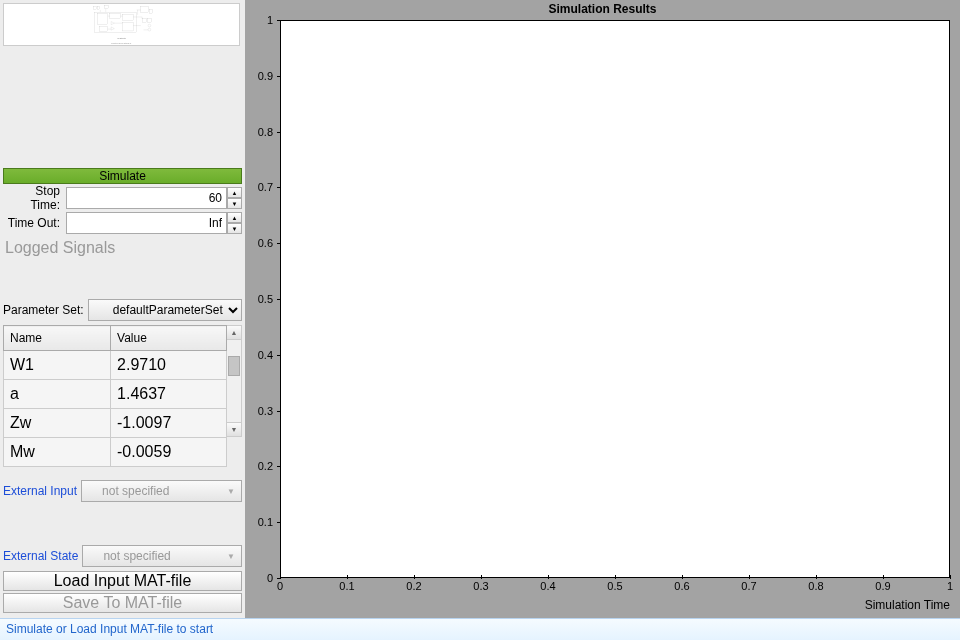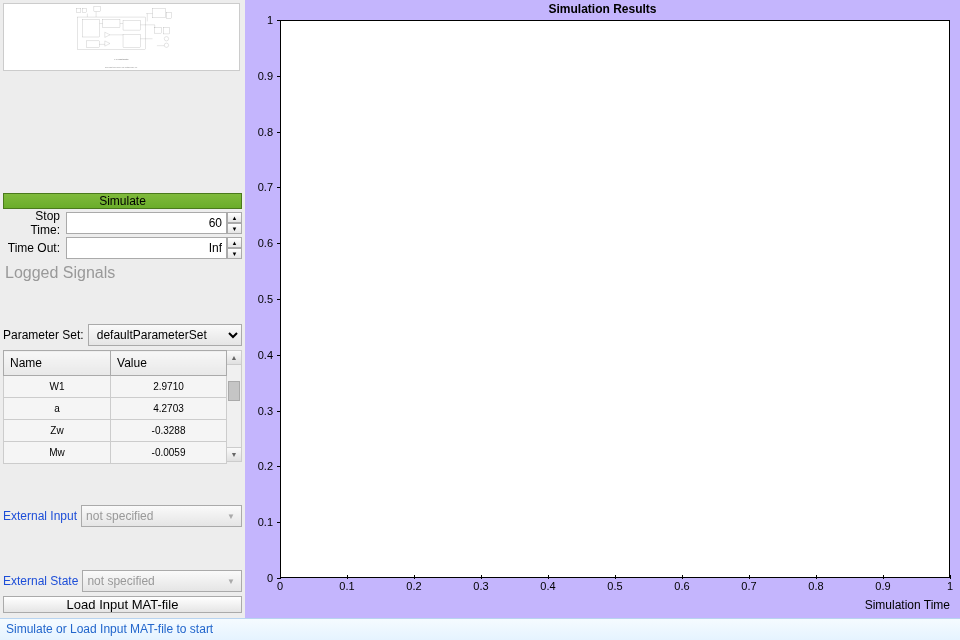--- a/index.html
+++ b/index.html
@@ -97,21 +97,21 @@
   margin-top: 39px;
 }
 .select-row .lbl { padding-right: 4px; font-size: 12px; }
 .select-row .lbl.disabled { color: #1d4ed8; }
 .select-row select, .fake-select {
   flex: 1;
   height: 22px;
   border: 1px solid #aaa;
   background: linear-gradient(#fafafa, #e5e5e5);
   font-size: 12px;
-  padding-left: 4px;
+  padding-left: 20px;
   position: relative;
 }
 .fake-select {
   display: flex;
   align-items: center;
   color: #999;
   cursor: default;
 }
 .fake-select::after {
   content: "▼";
@@ -135,23 +135,22 @@
   background: linear-gradient(#f7f7f7, #e8e8e8);
   border: 1px solid #aaa;
   text-align: left;
   padding: 5px 6px;
   font-weight: normal;
   font-size: 12px;
 }
 .param-table td {
   border: 1px solid #ccc;
   padding: 5px 6px;
-  font-size: 10px;
+  font-size: 16px;
   background: #f5f5f5;
-  text-align: center;
 }
 .table-scroll {
   width: 15px;
   background: #f0f0f0;
   border: 1px solid #ccc;
   border-left: none;
   position: relative;
 }
 .table-scroll .up, .table-scroll .down {
   height: 14px;
@@ -175,28 +174,28 @@
   left: 1px; right: 1px;
   height: 20px;
   background: #c5c5c5;
   border: 1px solid #aaa;
   cursor: pointer;
 }
 .plain-btn {
   height: 22px;
   border: 1px solid #aaa;
   background: linear-gradient(#fff, #e5e5e5);
-  font-size: 13px;
+  font-size: 16px;
   cursor: pointer;
   margin-bottom: 2px;
 }
 .plain-btn.disabled { color: #999; cursor: default; }
 .plot-panel {
   flex: 1;
-  background: #c4b5fd;
+  background: #a3a3a3;
   position: relative;
 }
 .plot-title {
   position: absolute;
   top: 2px; left: 0; right: 0;
   text-align: center;
   font-weight: bold;
   font-size: 12px;
 }
 .plot-area {
@@ -349,25 +348,25 @@
             <th>Value</th>
           </tr>
         </thead>
         <tbody>
           <tr>
               <td>W1</td>
               <td>2.9710</td>
             </tr>
           <tr>
               <td>a</td>
-              <td>4.2703</td>
+              <td>1.4637</td>
             </tr>
           <tr>
               <td>Zw</td>
-              <td>-0.3288</td>
+              <td>-1.0097</td>
             </tr>
           <tr>
               <td>Mw</td>
               <td>-0.0059</td>
             </tr>
         </tbody>
       </table>
       <div class="table-scroll">
         <div class="up">▲</div>
         <div class="thumb"></div>
@@ -379,20 +378,21 @@
       <span class="lbl disabled">External Input</span>
       <div class="fake-select">not specified</div>
     </div>
 
     <div class="select-row">
       <span class="lbl disabled">External State</span>
       <div class="fake-select">not specified</div>
     </div>
 
     <button class="plain-btn">Load Input MAT-file</button>
+    <button class="plain-btn disabled">Save To MAT-file</button>
   </div>
 
   <div class="plot-panel">
     <div class="plot-title">Simulation Results</div>
     <div class="plot-area"></div>
     <div class="y-ticks">
         <span class="y-tick" style="top: 100%;">0</span>
         <div class="y-tick-mark" style="top: 100%;"></div>
         <span class="y-tick" style="top: 90%;">0.1</span>
         <div class="y-tick-mark" style="top: 90%;"></div>

